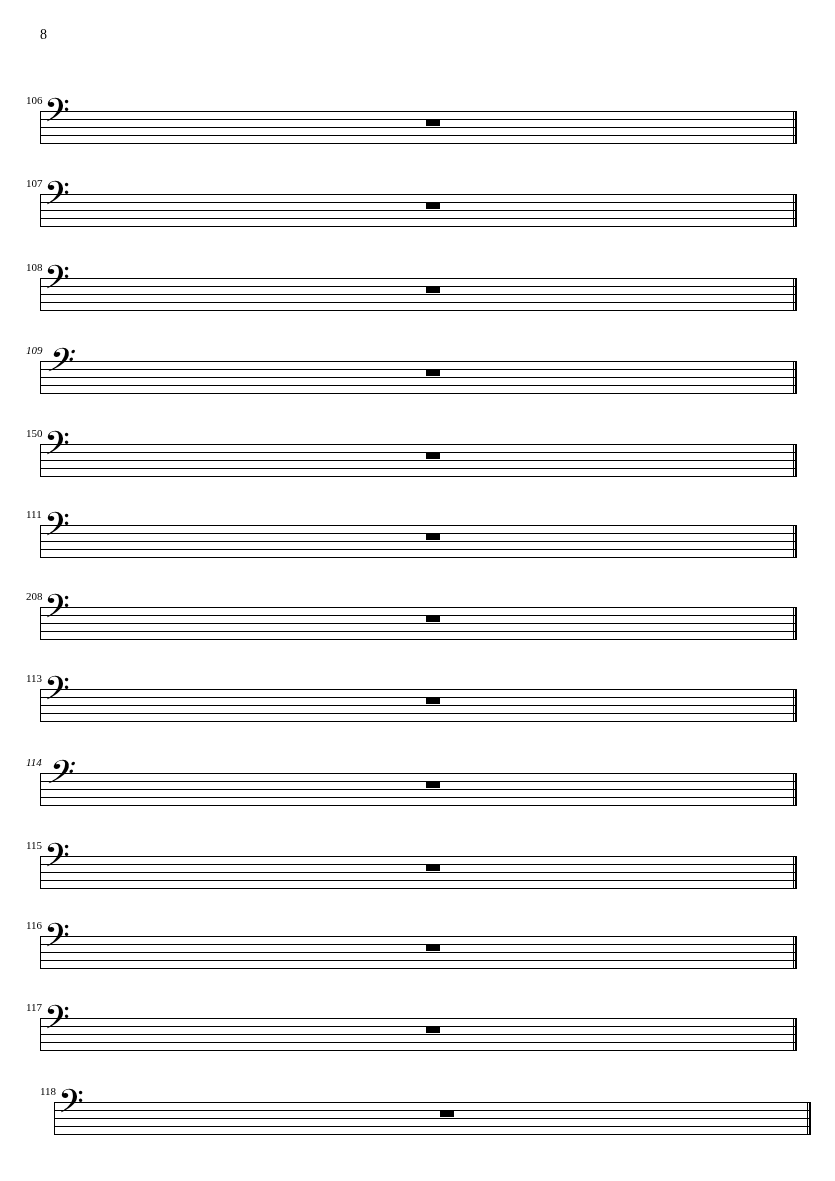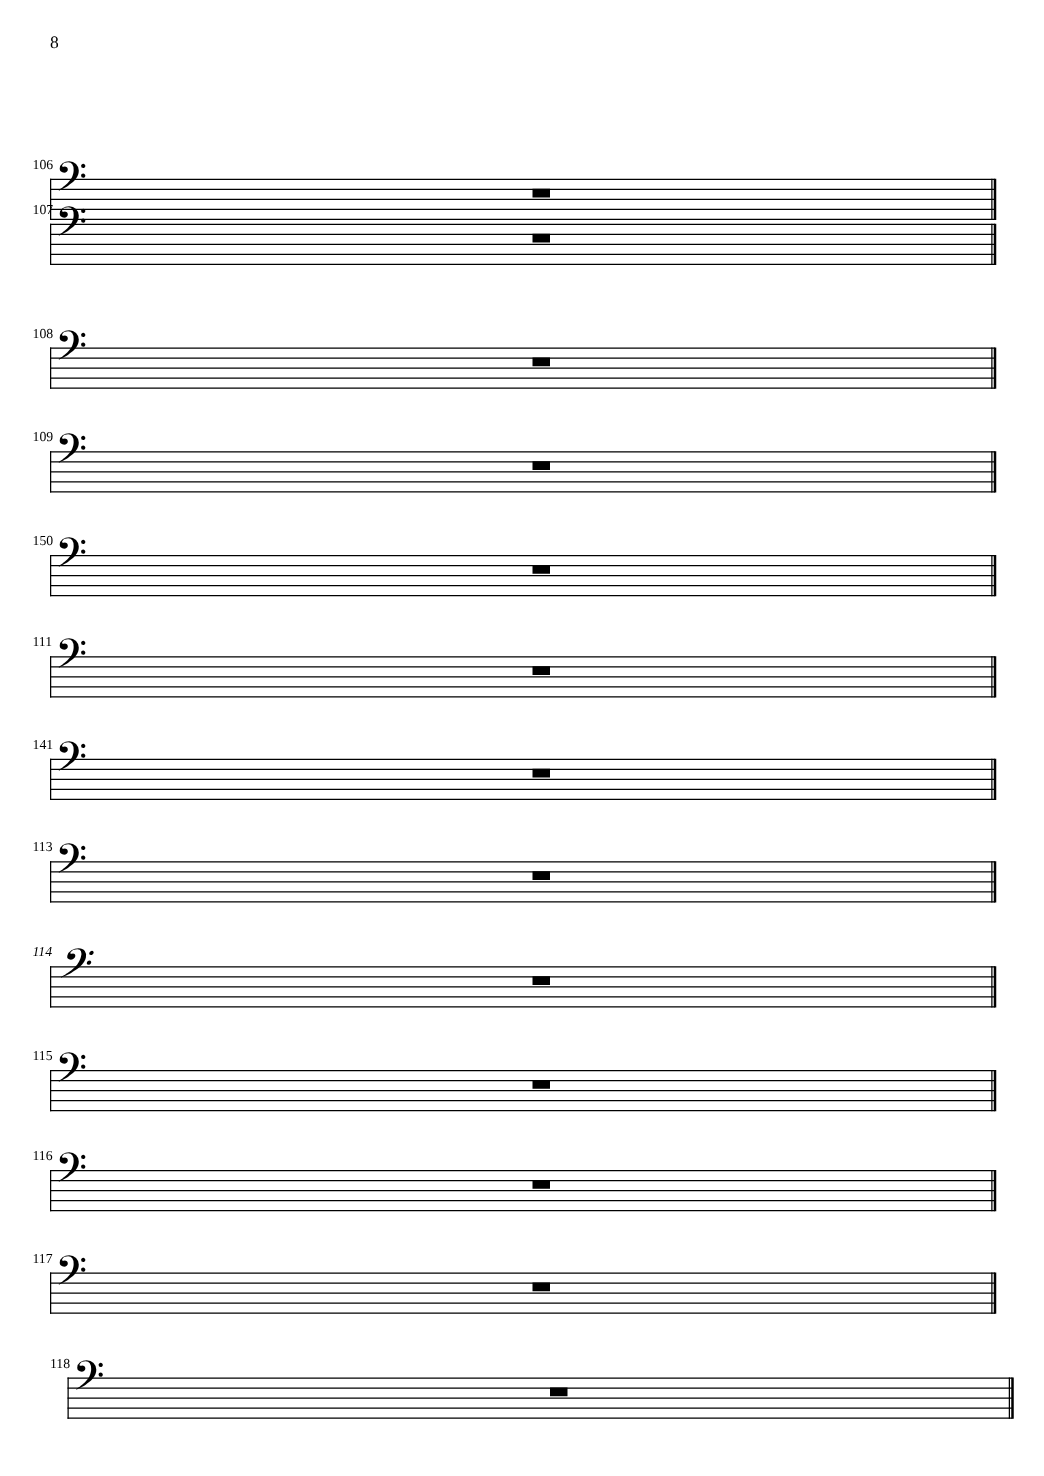--- a/index.html
+++ b/index.html
@@ -101,36 +101,36 @@
   }
 </style>
 </head>
 <body>
 
 <div class="page">
 
   <div class="page-number">8</div>
 
   <div class="systems" id="systems-container">
-      <div class="system" style="top: 95px; margin-top: 32px;">
+      <div class="system" style="top: 95px;">
         <div class="measure-number">106</div>
         <div class="staff">
           <div class="line l0"></div>
           <div class="line l1"></div>
           <div class="line l2"></div>
           <div class="line l3"></div>
           <div class="line l4"></div>
           <div class="barline start"></div>
           <div class="barline end-thin"></div>
           <div class="barline end-thick"></div>
           <div class="clef">𝄢</div>
           <div class="whole-rest" style="left: 51%;"></div>
         </div>
       </div>
-      <div class="system" style="top: 163px;">
+      <div class="system" style="top: 178px;">
         <div class="measure-number">107</div>
         <div class="staff">
           <div class="line l0"></div>
           <div class="line l1"></div>
           <div class="line l2"></div>
           <div class="line l3"></div>
           <div class="line l4"></div>
           <div class="barline start"></div>
           <div class="barline end-thin"></div>
           <div class="barline end-thick"></div>
@@ -146,21 +146,21 @@
           <div class="line l2"></div>
           <div class="line l3"></div>
           <div class="line l4"></div>
           <div class="barline start"></div>
           <div class="barline end-thin"></div>
           <div class="barline end-thick"></div>
           <div class="clef">𝄢</div>
           <div class="whole-rest" style="left: 51%;"></div>
         </div>
       </div>
-      <div class="system" style="top: 345px;">
+      <div class="system" style="top: 345px; font-style: italic;">
         <div class="measure-number">109</div>
         <div class="staff">
           <div class="line l0"></div>
           <div class="line l1"></div>
           <div class="line l2"></div>
           <div class="line l3"></div>
           <div class="line l4"></div>
           <div class="barline start"></div>
           <div class="barline end-thin"></div>
           <div class="barline end-thick"></div>
@@ -192,21 +192,21 @@
           <div class="line l3"></div>
           <div class="line l4"></div>
           <div class="barline start"></div>
           <div class="barline end-thin"></div>
           <div class="barline end-thick"></div>
           <div class="clef">𝄢</div>
           <div class="whole-rest" style="left: 51%;"></div>
         </div>
       </div>
       <div class="system" style="top: 591px;">
-        <div class="measure-number">141</div>
+        <div class="measure-number">208</div>
         <div class="staff">
           <div class="line l0"></div>
           <div class="line l1"></div>
           <div class="line l2"></div>
           <div class="line l3"></div>
           <div class="line l4"></div>
           <div class="barline start"></div>
           <div class="barline end-thin"></div>
           <div class="barline end-thick"></div>
           <div class="clef">𝄢</div>

